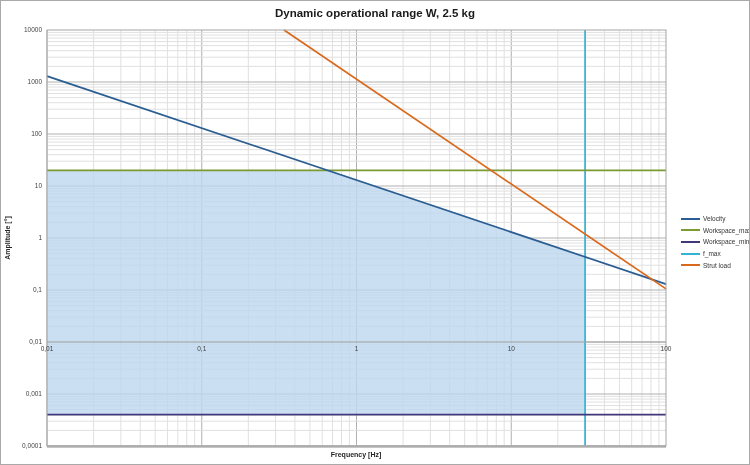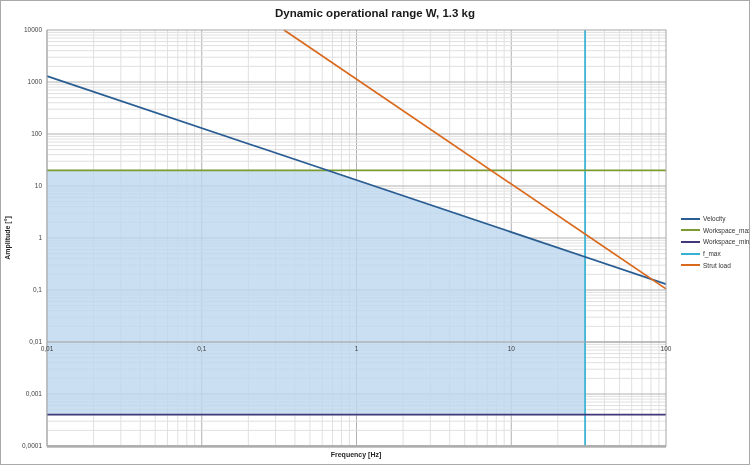--- a/index.html
+++ b/index.html
@@ -11,21 +11,21 @@
   .axis-title{font:bold 7px "Liberation Sans",sans-serif;fill:#262626;}
   .legend{position:absolute;left:680px;top:212px;}
   .legend-item{display:flex;align-items:center;height:11.6px;}
   .swatch{display:inline-block;width:19px;height:2px;margin-right:3px;flex:0 0 auto;}
   .legend-label{font-size:6.5px;color:#333;white-space:nowrap;}
 </style>
 </head>
 <body>
 
 <div class="frame">
-  <div class="chart-title">Dynamic operational range W, 1.3 kg</div>
+  <div class="chart-title">Dynamic operational range W, 2.5 kg</div>
 
   <svg width="750" height="465">
     <g id="gen-grid">
         <line x1="46" y1="29" x2="46" y2="445" stroke="#b0b0b0" stroke-width="1"></line>
         <line x1="92.5843918290011" y1="29" x2="92.5843918290011" y2="445" stroke="#e0e0e0" stroke-width="1"></line>
         <line x1="119.83451416786775" y1="29" x2="119.83451416786775" y2="445" stroke="#e0e0e0" stroke-width="1"></line>
         <line x1="139.1687836580022" y1="29" x2="139.1687836580022" y2="445" stroke="#e0e0e0" stroke-width="1"></line>
         <line x1="154.1656081709989" y1="29" x2="154.1656081709989" y2="445" stroke="#e0e0e0" stroke-width="1"></line>
         <line x1="166.41890599686886" y1="29" x2="166.41890599686886" y2="445" stroke="#e0e0e0" stroke-width="1"></line>
         <line x1="176.77892169220627" y1="29" x2="176.77892169220627" y2="445" stroke="#e0e0e0" stroke-width="1"></line>

